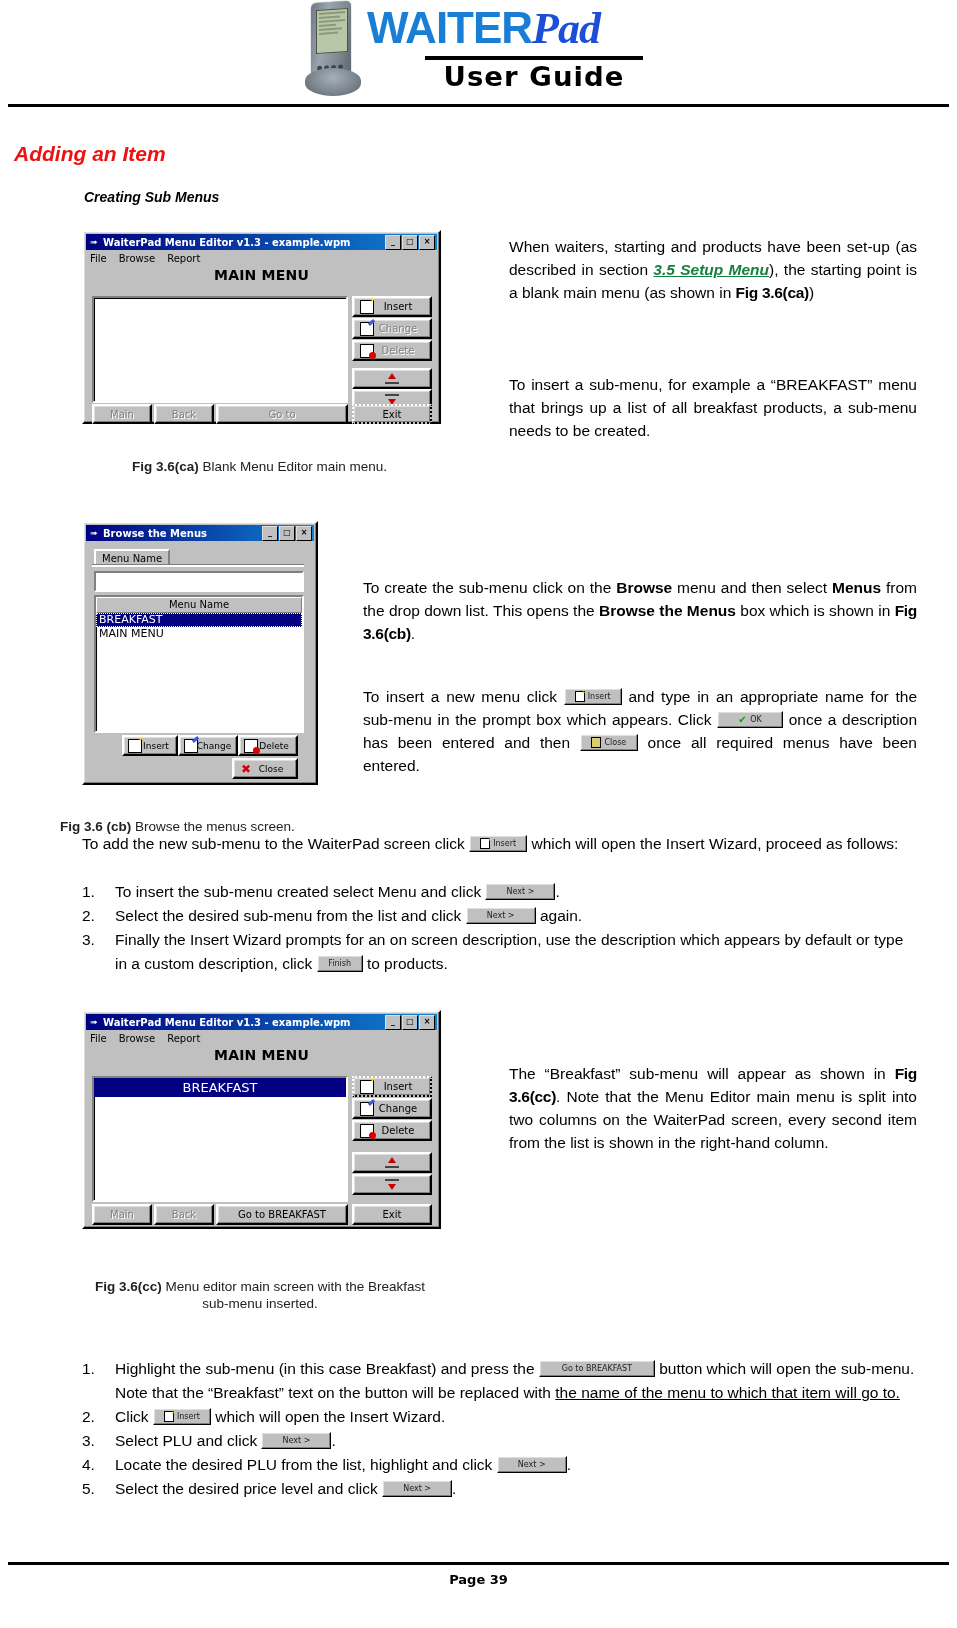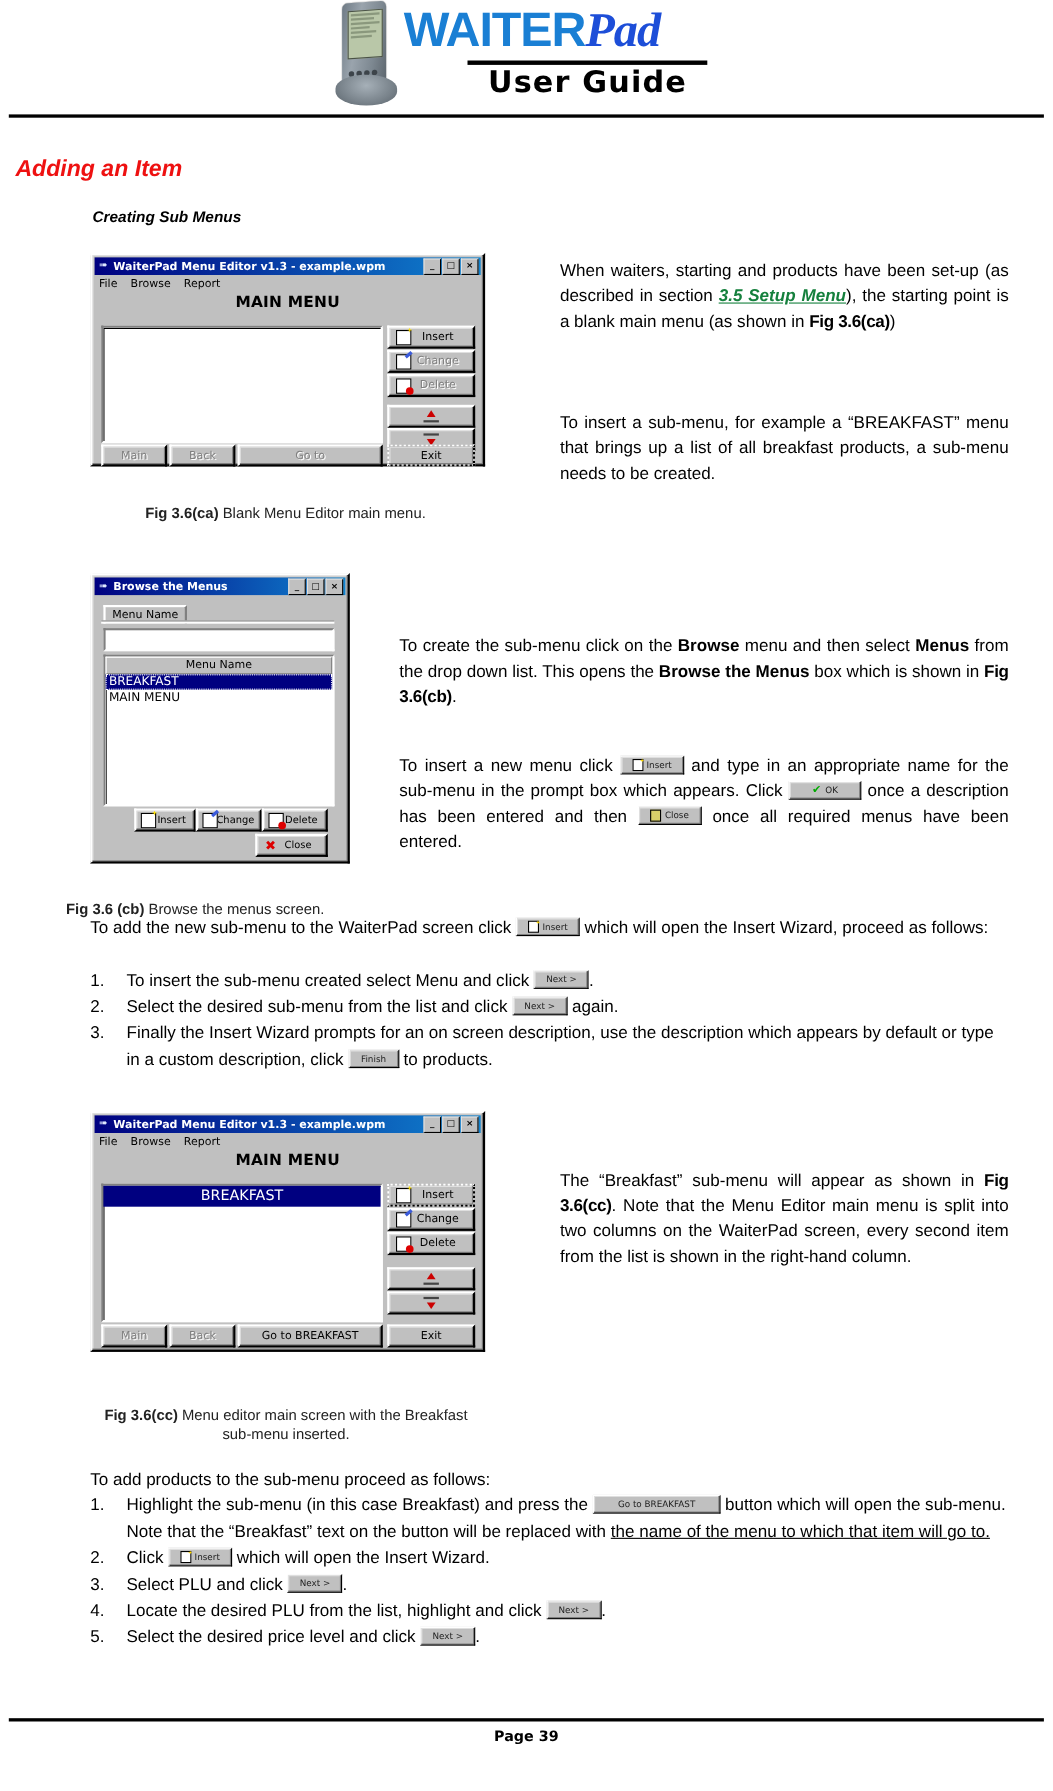--- a/index.html
+++ b/index.html
@@ -177,21 +177,21 @@
     color:#222;vertical-align:middle;position:relative;top:-1px;
     height:15px;padding:0 4px;white-space:nowrap;
   }
   .ibtn .mi{width:8px;height:9px;display:inline-block;}
   .ibtn .mi.doc{background:#fff;border:1px solid #000;position:relative;}
   .ibtn .mi.doc:after{content:"";position:absolute;right:-2px;top:-2px;width:4px;height:4px;background:#ffd900;
     clip-path:polygon(50% 0,61% 39%,100% 50%,61% 61%,50% 100%,39% 61%,0 50%,39% 39%);}
   .ibtn .mi.door{background:#d8cf6a;border:1px solid #000;}
   .ibtn .mi.chk{color:#0a0;font-weight:bold;font-size:10px;line-height:9px;width:9px;}
   .ibtn.w-ins{width:52px;padding:0 2px;}
-  .ibtn.w-next{width:40px;padding:0 4px;}
+  .ibtn.w-next{width:40px;padding:0 14px;}
   .ibtn.w-fin{width:40px;padding:0 2px;}
   .ibtn.w-ok{width:60px;padding:0 2px;}
   .ibtn.w-close{width:52px;padding:0 2px;}
   .ibtn.w-goto{width:110px;padding:0 2px;font-size:8px;}
 
   
   .olist{font-size:15.5px;line-height:24px;}
   .oitem{display:flex;}
   .onum{width:33px;flex:0 0 33px;}
   .otext{flex:1 1 auto;}
@@ -425,21 +425,20 @@
 
   <div class="caption" style="position:absolute;left:70px;top:1278px;width:380px;">
     <b>Fig 3.6(cc)</b><span> Menu editor main screen with the Breakfast</span>
     <div>sub-menu inserted.</div>
   </div>
 
   <div class="para" style="position:absolute;left:509px;top:1062px;width:408px;">
     <span>The “Breakfast” sub-menu will appear as shown in </span><span class="figref" style="font-style:normal;">Fig 3.6(cc)</span><span>. Note that the Menu Editor main menu is split into two columns on the WaiterPad screen, every second item from the list is shown in the right-hand column.</span>
   </div>
 
-  <div class="para nj" style="position:absolute;left:82px;top:1334px;width:835px;">To add products to the sub-menu proceed as follows:</div>
 
   <div class="olist" style="position:absolute;left:82px;top:1357px;width:835px;">
     <div class="oitem">
       <span class="onum">1.</span>
       <span class="otext"><span>Highlight the sub-menu (in this case Breakfast) and press the </span><span class="ibtn w-goto">
             <span>Go to BREAKFAST</span>
           </span><span> button which will open the sub-menu. Note that the “Breakfast” text on the button will be replaced with </span><span class="u-line">the name of the menu to which that item will go to.</span></span>
     </div>
     <div class="oitem">
       <span class="onum">2.</span>

